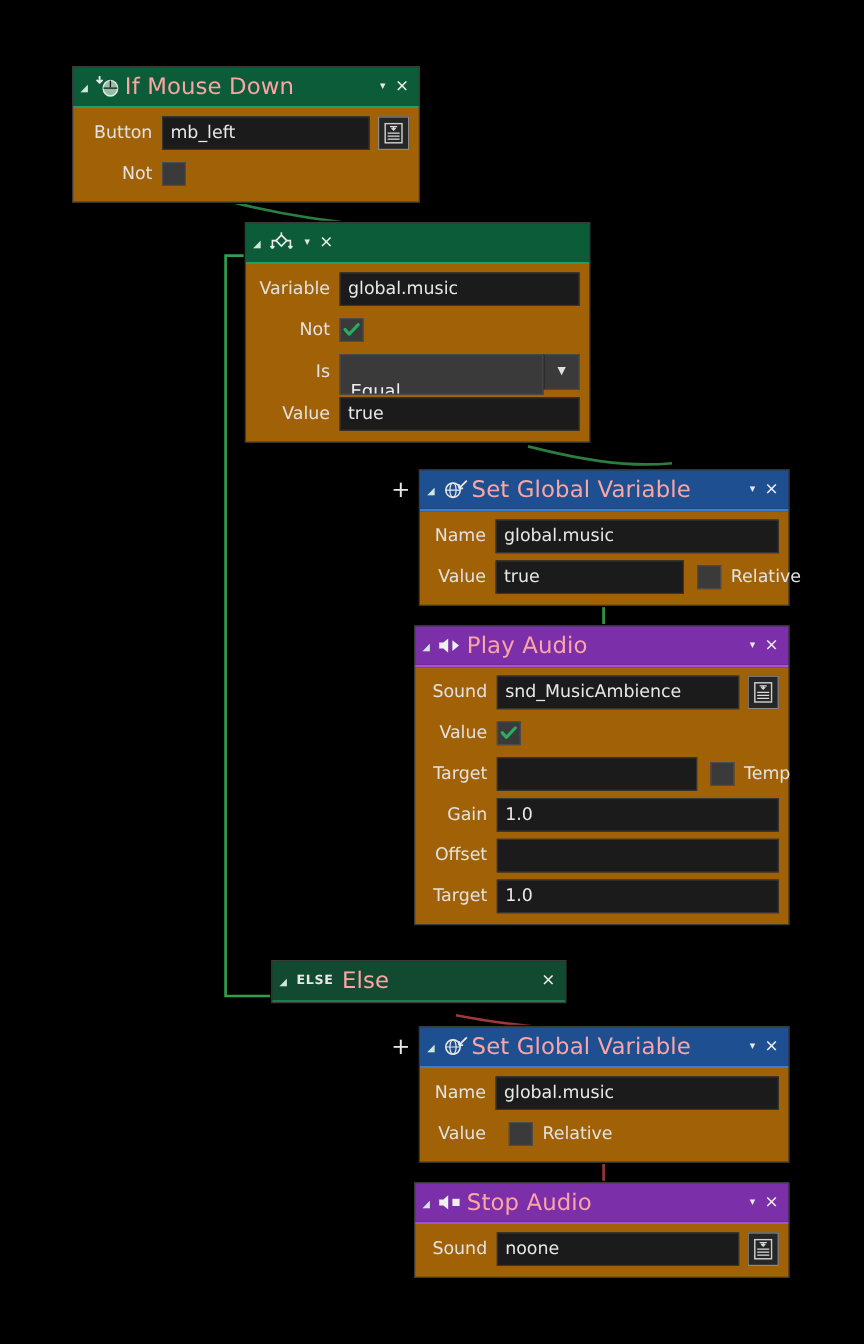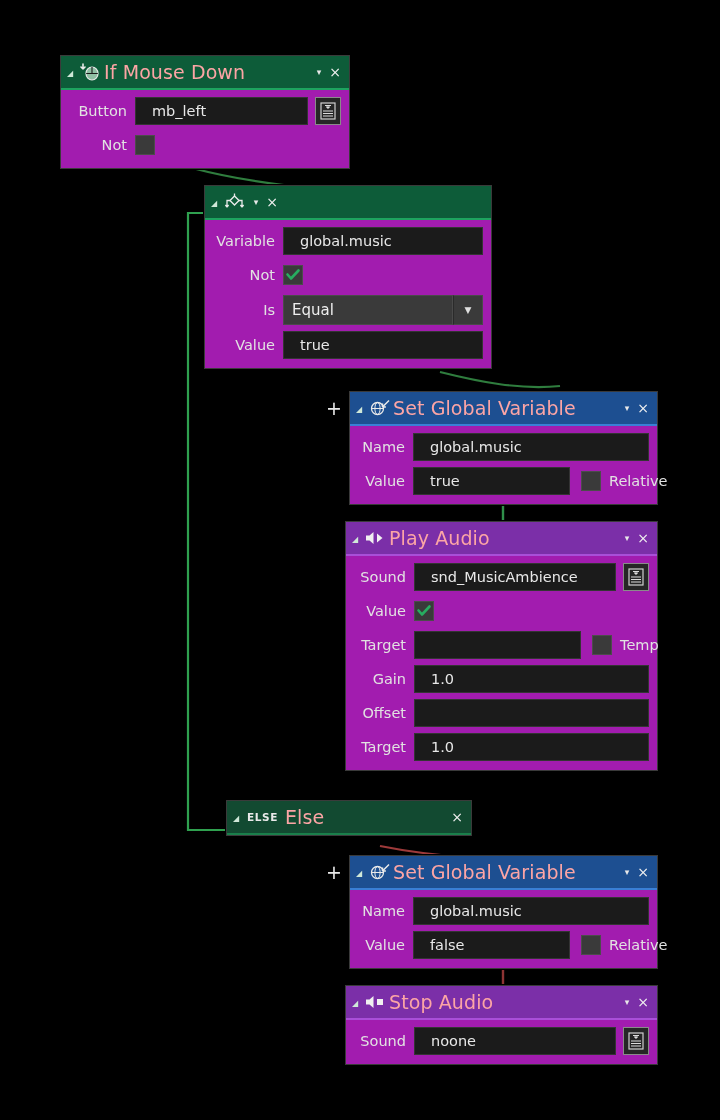--- a/index.html
+++ b/index.html
@@ -88,21 +88,21 @@
     color: #f0f0f0;
     font-size: 14px;
     line-height: 14px;
   }
   .node-underline {
     height: 2px;
     width: 100%;
   }
   .node-body {
     padding: 7px 8px 9px 8px;
-    background: #a21caf;
+    background: #a16207;
   }
 
   
   .hd-green  { background: #0d5c39; }
   .ul-green  { background: #1ea35f; }
   .hd-blue   { background: #1d4f91; }
   .ul-blue   { background: #3a7fd5; }
   .hd-purple { background: #7b2fa8; }
   .ul-purple { background: #a94fd8; }
   .hd-else   { background: #124a31; }
@@ -123,41 +123,41 @@
     padding-right: 8px;
     flex: 0 0 auto;
     white-space: nowrap;
   }
   .field {
     flex: 1 1 auto;
     background: #1b1b1b;
     border: 1px solid #343434;
     height: 28px;
     line-height: 26px;
-    padding: 0 16px;
+    padding: 0 6px;
     color: #e8e8e8;
     font-size: 14.5px;
     box-sizing: border-box;
     white-space: nowrap;
     overflow: hidden;
   }
   .dropdown {
     flex: 1 1 auto;
     display: flex;
     height: 30px;
     box-sizing: border-box;
   }
   .dropdown .dd-text {
     flex: 1 1 auto;
     background: #3a3a3a;
     border: 1px solid #4a4a4a;
     color: #eeeeee;
     font-size: 15px;
     line-height: 28px;
-    padding: 0 8px;
+    padding: 16px 8px;
     box-sizing: border-box;
     white-space: nowrap;
     overflow: hidden;
   }
   .dropdown .dd-arrow {
     flex: 0 0 30px;
     background: #3a3a3a;
     border: 1px solid #4a4a4a;
     border-left: 1px solid #2a2a2a;
     box-sizing: border-box;
@@ -459,21 +459,20 @@
     <div class="node-underline ul-blue"></div>
     <div class="node-body">
 
       <div class="row">
         <span class="rlabel" style="width:47px;">Name</span>
         <span class="field">global.music</span>
       </div>
 
       <div class="row">
         <span class="rlabel" style="width:47px;">Value</span>
-        <span class="field" style="flex:0 0 157px;">false</span>
         <span class="chk" style="margin-left:11px;"></span>
         <span class="chk-right-label">Relative</span>
       </div>
 
     </div>
   </div>
 
   <div class="node" style="left:345px; top:985px; width:313px;">
     <div class="node-head hd-purple">
       <span class="caret">◢</span>

